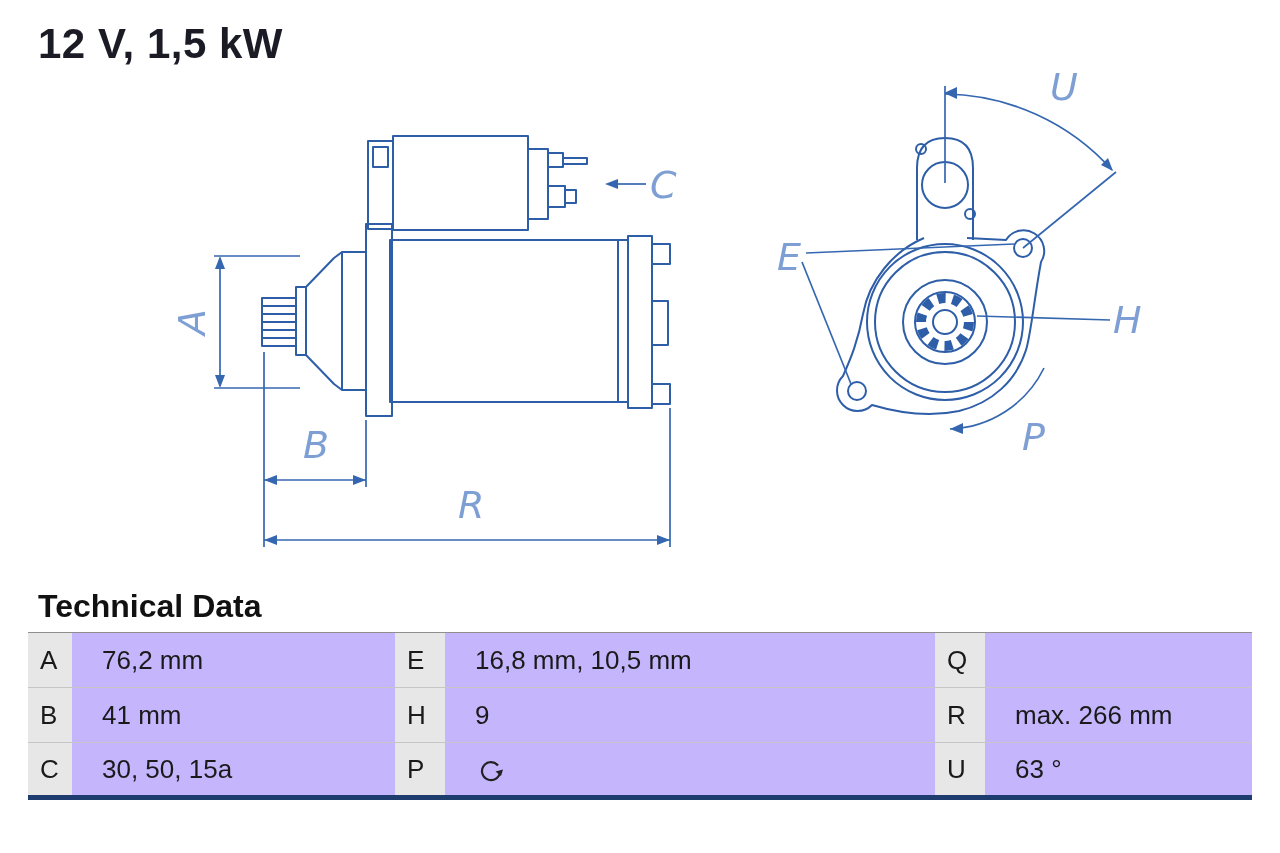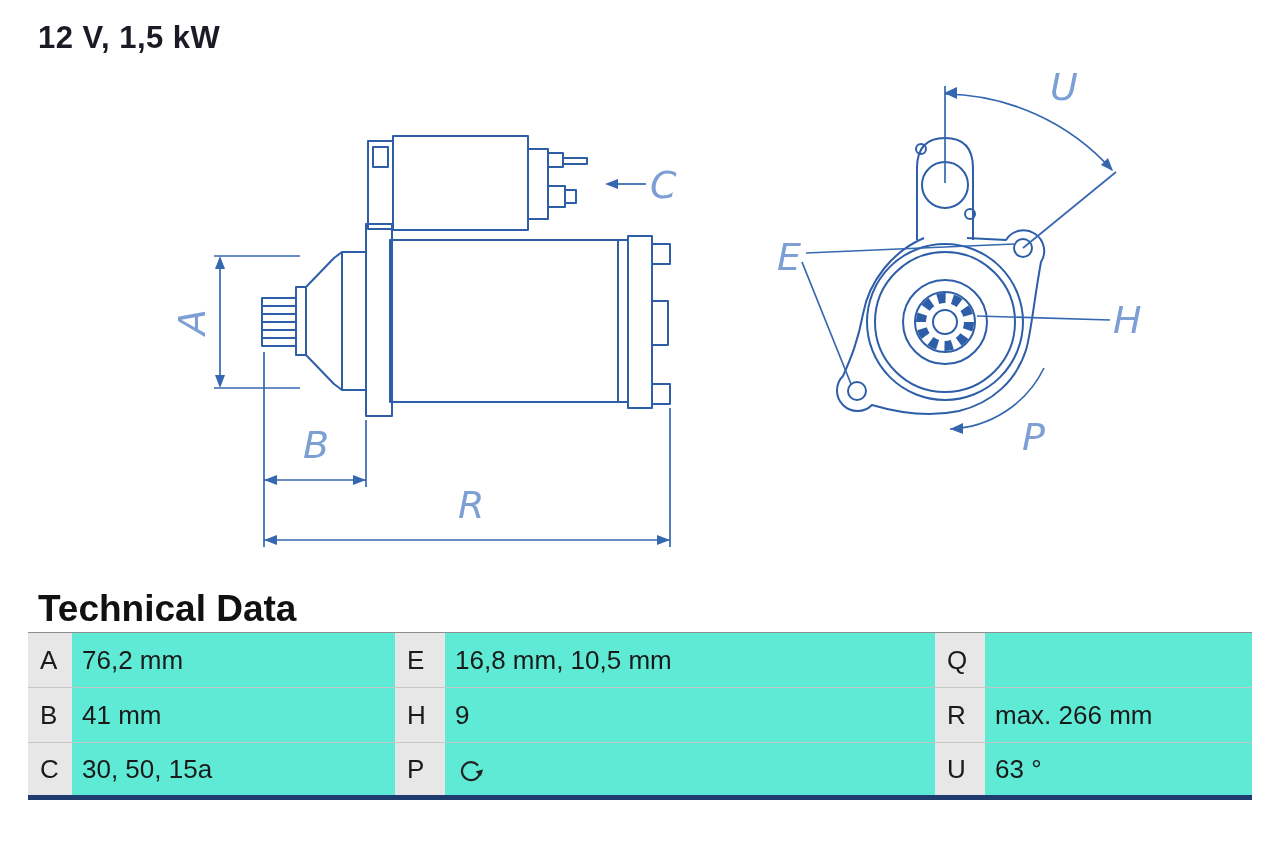--- a/index.html
+++ b/index.html
@@ -2,42 +2,42 @@
 <html><head>
 <meta charset="utf-8">
 <style>
   * { margin:0; padding:0; box-sizing:border-box; }
   html,body { width:1280px; height:853px; }
   body { background:#ffffff; font-family:"Liberation Sans", sans-serif; }
   .page { position:relative; width:1280px; height:853px; background:#fff; overflow:hidden; }
 
   .title {
     position:absolute; top:20px; left:38px;
-    font-size:31px; font-weight:bold; color:#1b1b26; letter-spacing:0.5px;
+    font-size:42px; font-weight:bold; color:#1b1b26; letter-spacing:0.5px;
   }
 
   .drawing { position:absolute; top:0; left:0; }
 
   .tech-heading {
     position:absolute; top:588px; left:38px;
-    font-size:37px; font-weight:bold; color:#111;
+    font-size:32px; font-weight:bold; color:#111;
   }
 
   .tech-table {
     position:absolute; top:632px; left:28px; width:1224px;
     border-collapse:collapse;
     border-top:1px solid #8f8f8f;
     border-bottom:5px solid #1e3c6e;
     font-size:26px; color:#1a1a1a;
     table-layout:fixed;
   }
   .tech-table td { height:55px; border-bottom:1px solid #c6c6c6; vertical-align:middle; }
   .tech-table tr:last-child td { border-bottom:none; }
   .tech-table td.k { background:#e7e7e7; padding-left:12px; }
-  .tech-table td.v { background:#5eead4; padding-left:10px; }
+  .tech-table td.v { background:#c4b5fd; padding-left:30px; }
   .rot-icon { vertical-align:middle; margin-left:2px; }
 </style>
 </head>
 <body>
 
 <div class="page">
 
   <div class="title">12 V, 1,5 kW</div>
 
   <svg class="drawing" width="1280" height="570" viewBox="0 0 1280 570">

